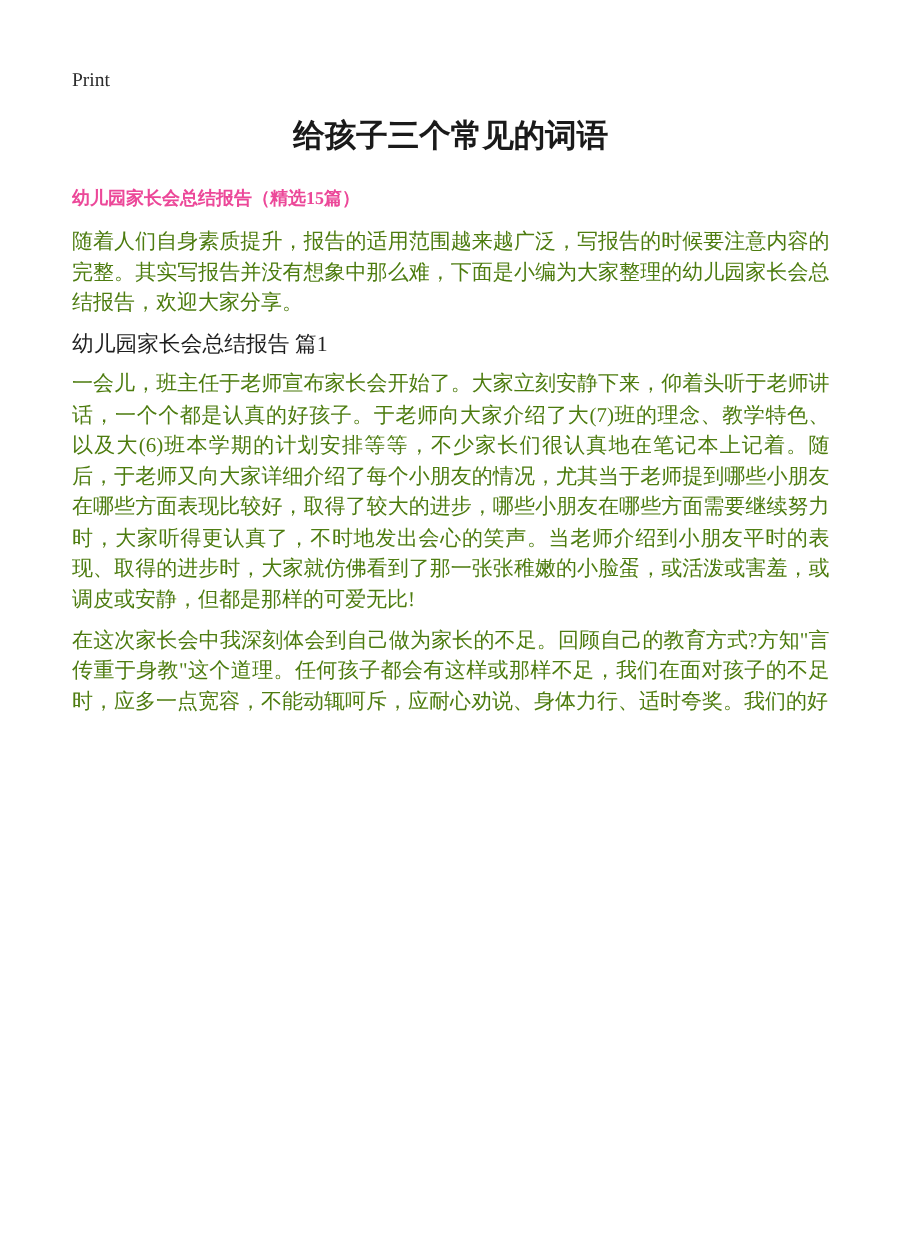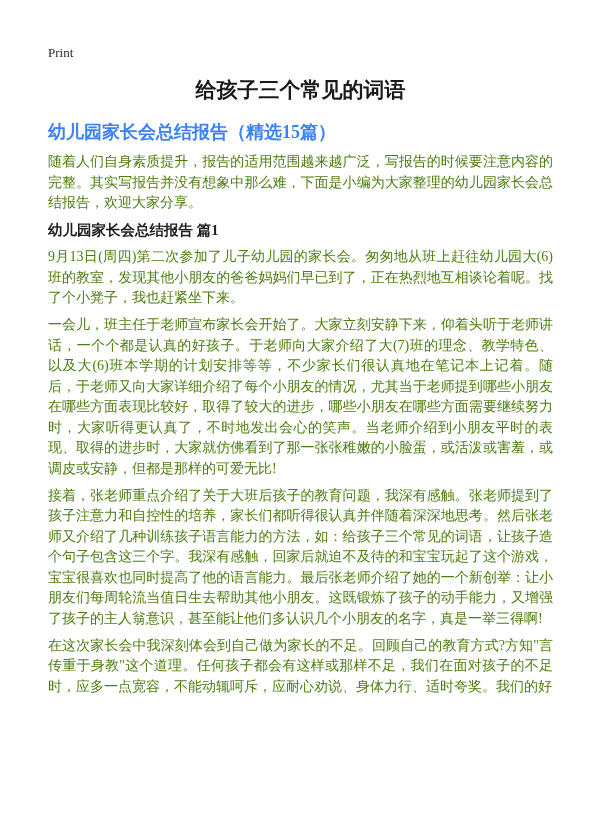--- a/index.html
+++ b/index.html
@@ -29,62 +29,60 @@
   }
   .doc-title {
     font-size: 21px;
     font-weight: 700;
     text-align: center;
     line-height: 26px;
     margin: 17px 0 0 0;
     color: #1a1a1a;
   }
   .doc-subtitle {
-    font-size: 18px;
+    font-size: 12px;
     font-weight: 700;
     line-height: 20px;
     margin: 19px 0 0 0;
-    color: #3b82f6;
+    color: #ec4899;
   }
   .body-text {
     font-size: 14px;
     line-height: 20.5px;
     margin: 0 0 6.5px 0;
     text-align: justify;
     word-break: break-all;
     color: #4d7c0f;
   }
   .intro {
     margin-top: 10px;
   }
   .section-heading {
     font-size: 14.5px;
-    font-weight: 700;
+    font-weight: 400;
     line-height: 20.5px;
     margin: 0 0 6.5px 0;
     color: #1f1f1f;
   }
 </style>
 </head>
 <body>
 
 <div class="page">
 
   <div class="print-label">Print</div>
 
   <h1 class="doc-title">给孩子三个常见的词语</h1>
 
   <h2 class="doc-subtitle">幼儿园家长会总结报告（精选15篇）</h2>
 
   <p class="body-text intro">随着人们自身素质提升，报告的适用范围越来越广泛，写报告的时候要注意内容的完整。其实写报告并没有想象中那么难，下面是小编为大家整理的幼儿园家长会总结报告，欢迎大家分享。</p>
 
   <h3 class="section-heading">幼儿园家长会总结报告 篇1</h3>
 
-  <p class="body-text">9月13日(周四)第二次参加了儿子幼儿园的家长会。匆匆地从班上赶往幼儿园大(6)班的教室，发现其他小朋友的爸爸妈妈们早已到了，正在热烈地互相谈论着呢。找了个小凳子，我也赶紧坐下来。</p>
 
   <p class="body-text">一会儿，班主任于老师宣布家长会开始了。大家立刻安静下来，仰着头听于老师讲话，一个个都是认真的好孩子。于老师向大家介绍了大(7)班的理念、教学特色、以及大(6)班本学期的计划安排等等，不少家长们很认真地在笔记本上记着。随后，于老师又向大家详细介绍了每个小朋友的情况，尤其当于老师提到哪些小朋友在哪些方面表现比较好，取得了较大的进步，哪些小朋友在哪些方面需要继续努力时，大家听得更认真了，不时地发出会心的笑声。当老师介绍到小朋友平时的表现、取得的进步时，大家就仿佛看到了那一张张稚嫩的小脸蛋，或活泼或害羞，或调皮或安静，但都是那样的可爱无比!</p>
 
-  <p class="body-text">接着，张老师重点介绍了关于大班后孩子的教育问题，我深有感触。张老师提到了孩子注意力和自控性的培养，家长们都听得很认真并伴随着深深地思考。然后张老师又介绍了几种训练孩子语言能力的方法，如：给孩子三个常见的词语，让孩子造个句子包含这三个字。我深有感触，回家后就迫不及待的和宝宝玩起了这个游戏，宝宝很喜欢也同时提高了他的语言能力。最后张老师介绍了她的一个新创举：让小朋友们每周轮流当值日生去帮助其他小朋友。这既锻炼了孩子的动手能力，又增强了孩子的主人翁意识，甚至能让他们多认识几个小朋友的名字，真是一举三得啊!</p>
 
 
   <p class="body-text">在这次家长会中我深刻体会到自己做为家长的不足。回顾自己的教育方式?方知"言传重于身教"这个道理。任何孩子都会有这样或那样不足，我们在面对孩子的不足时，应多一点宽容，不能动辄呵斥，应耐心劝说、身体力行、适时夸奖。我们的好</p>
 
 </div>
 
 </body></html>

